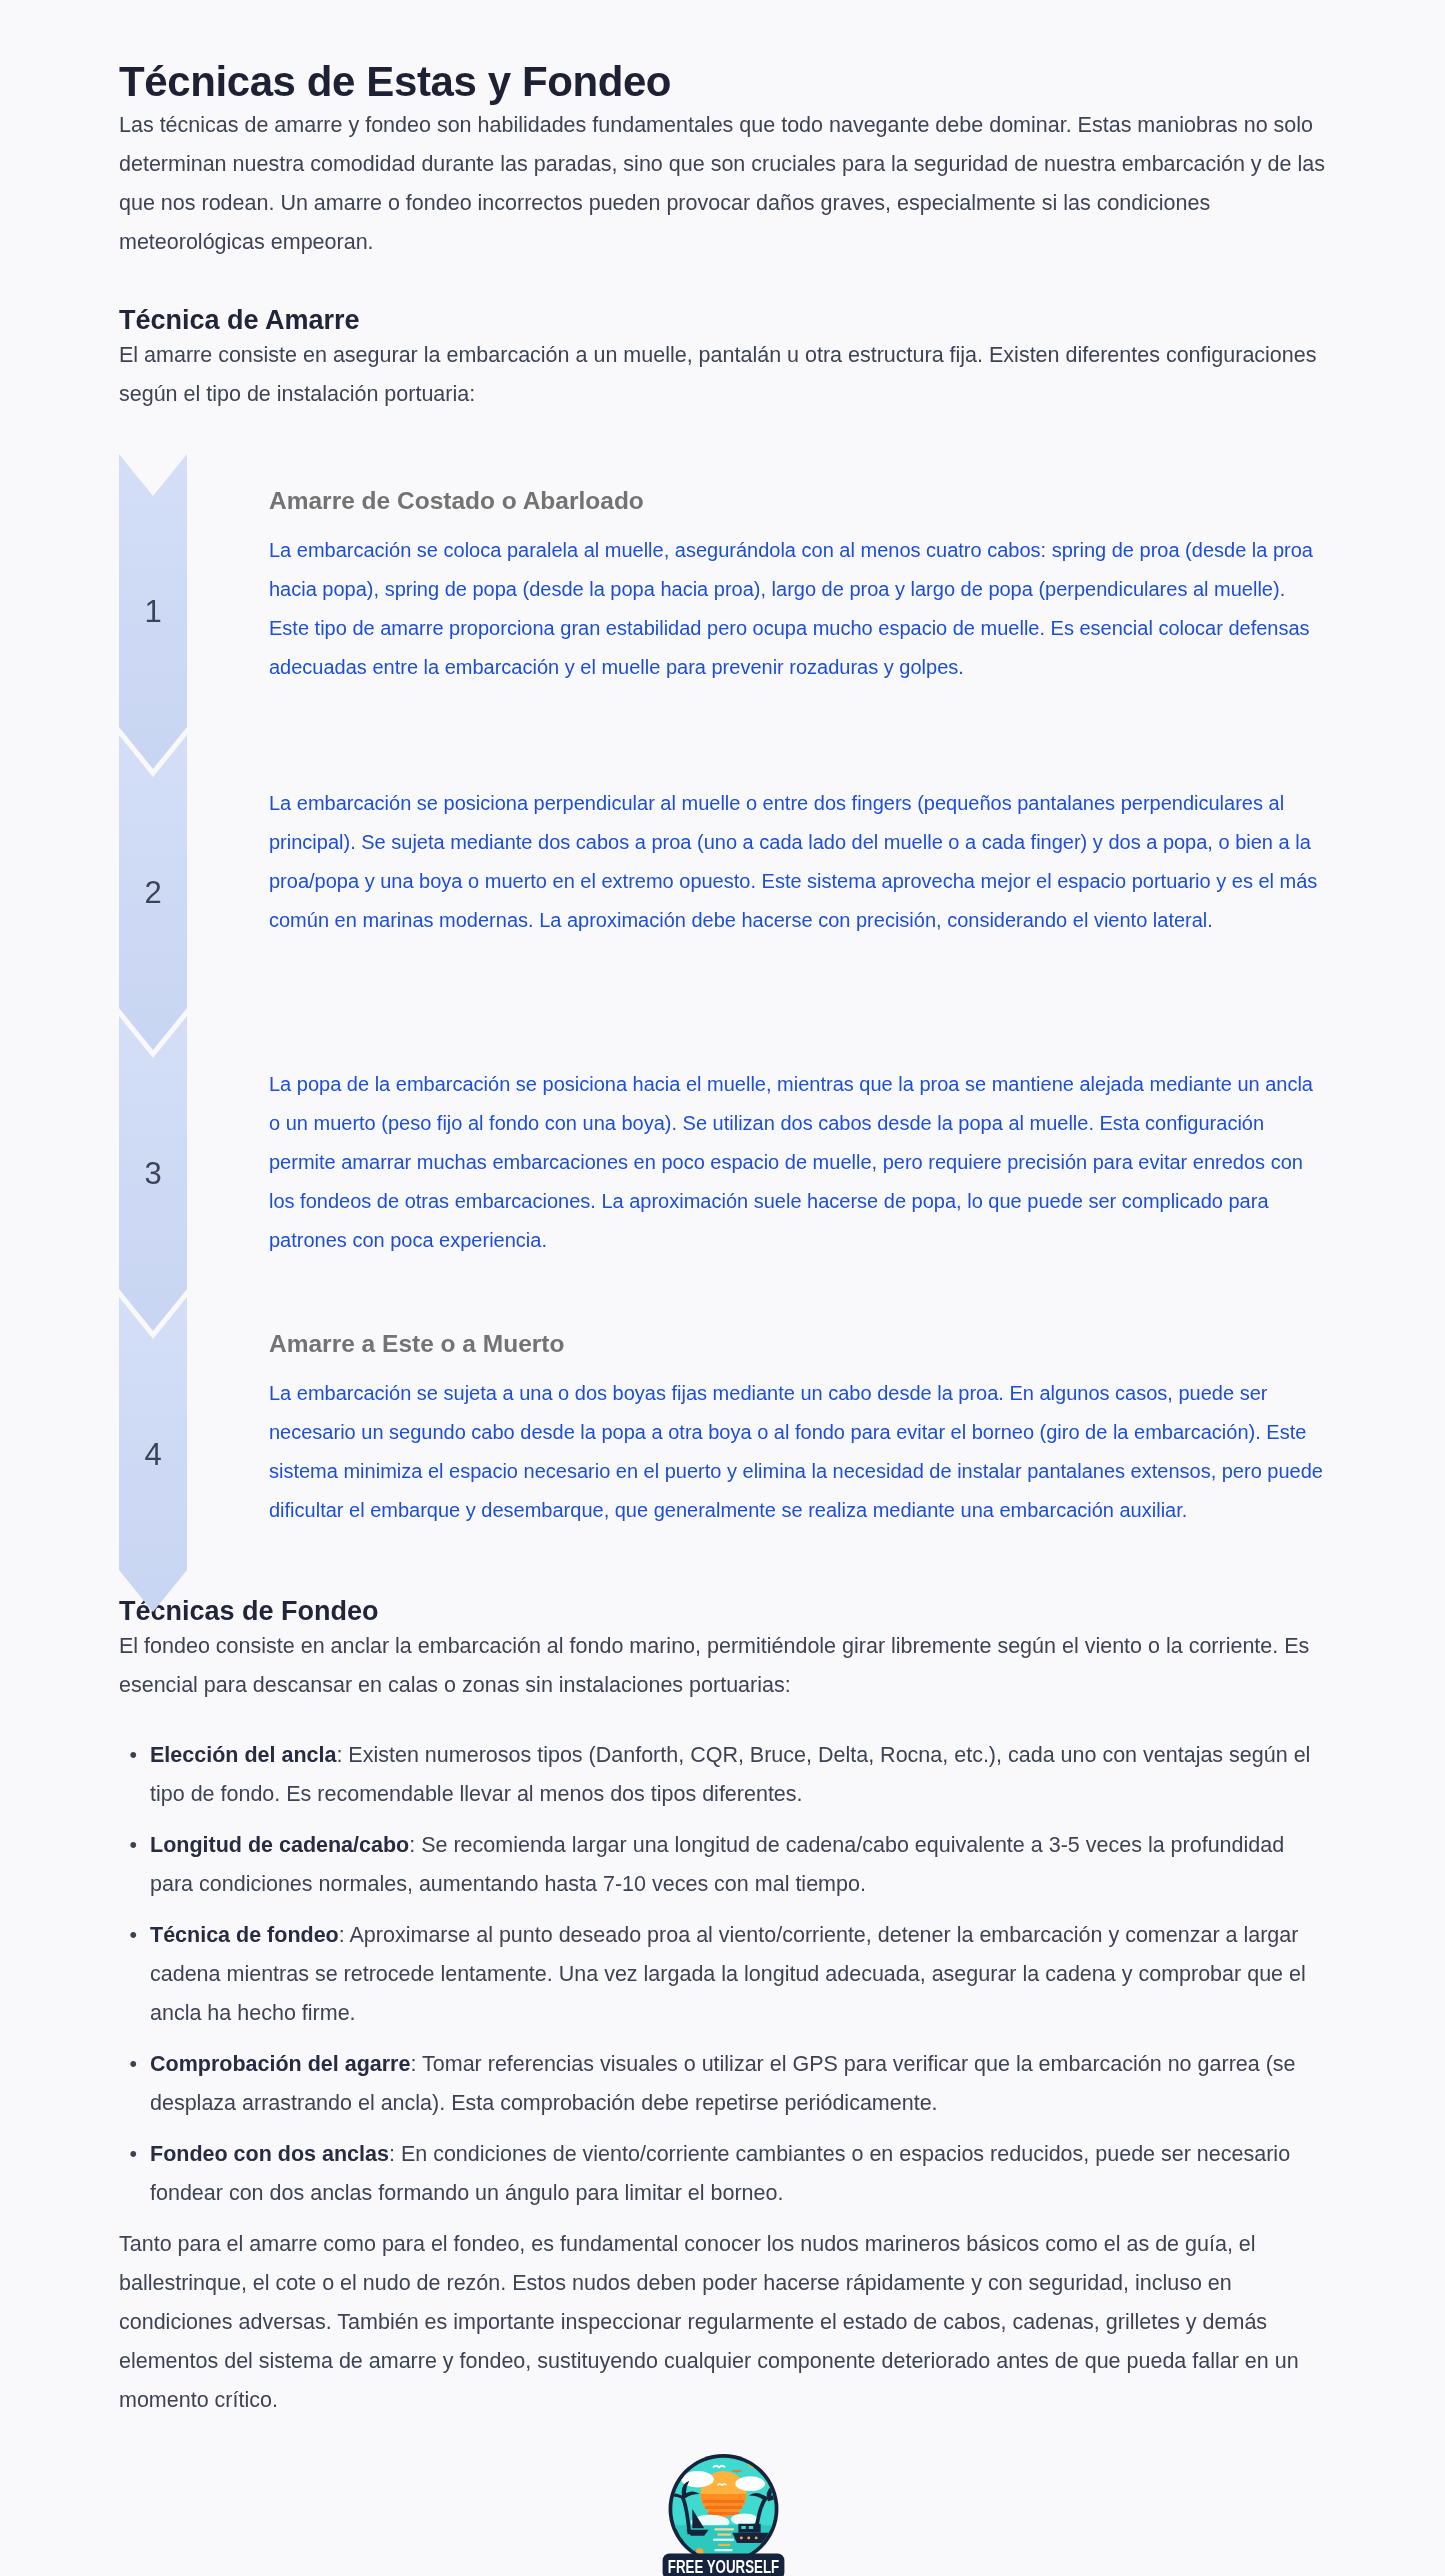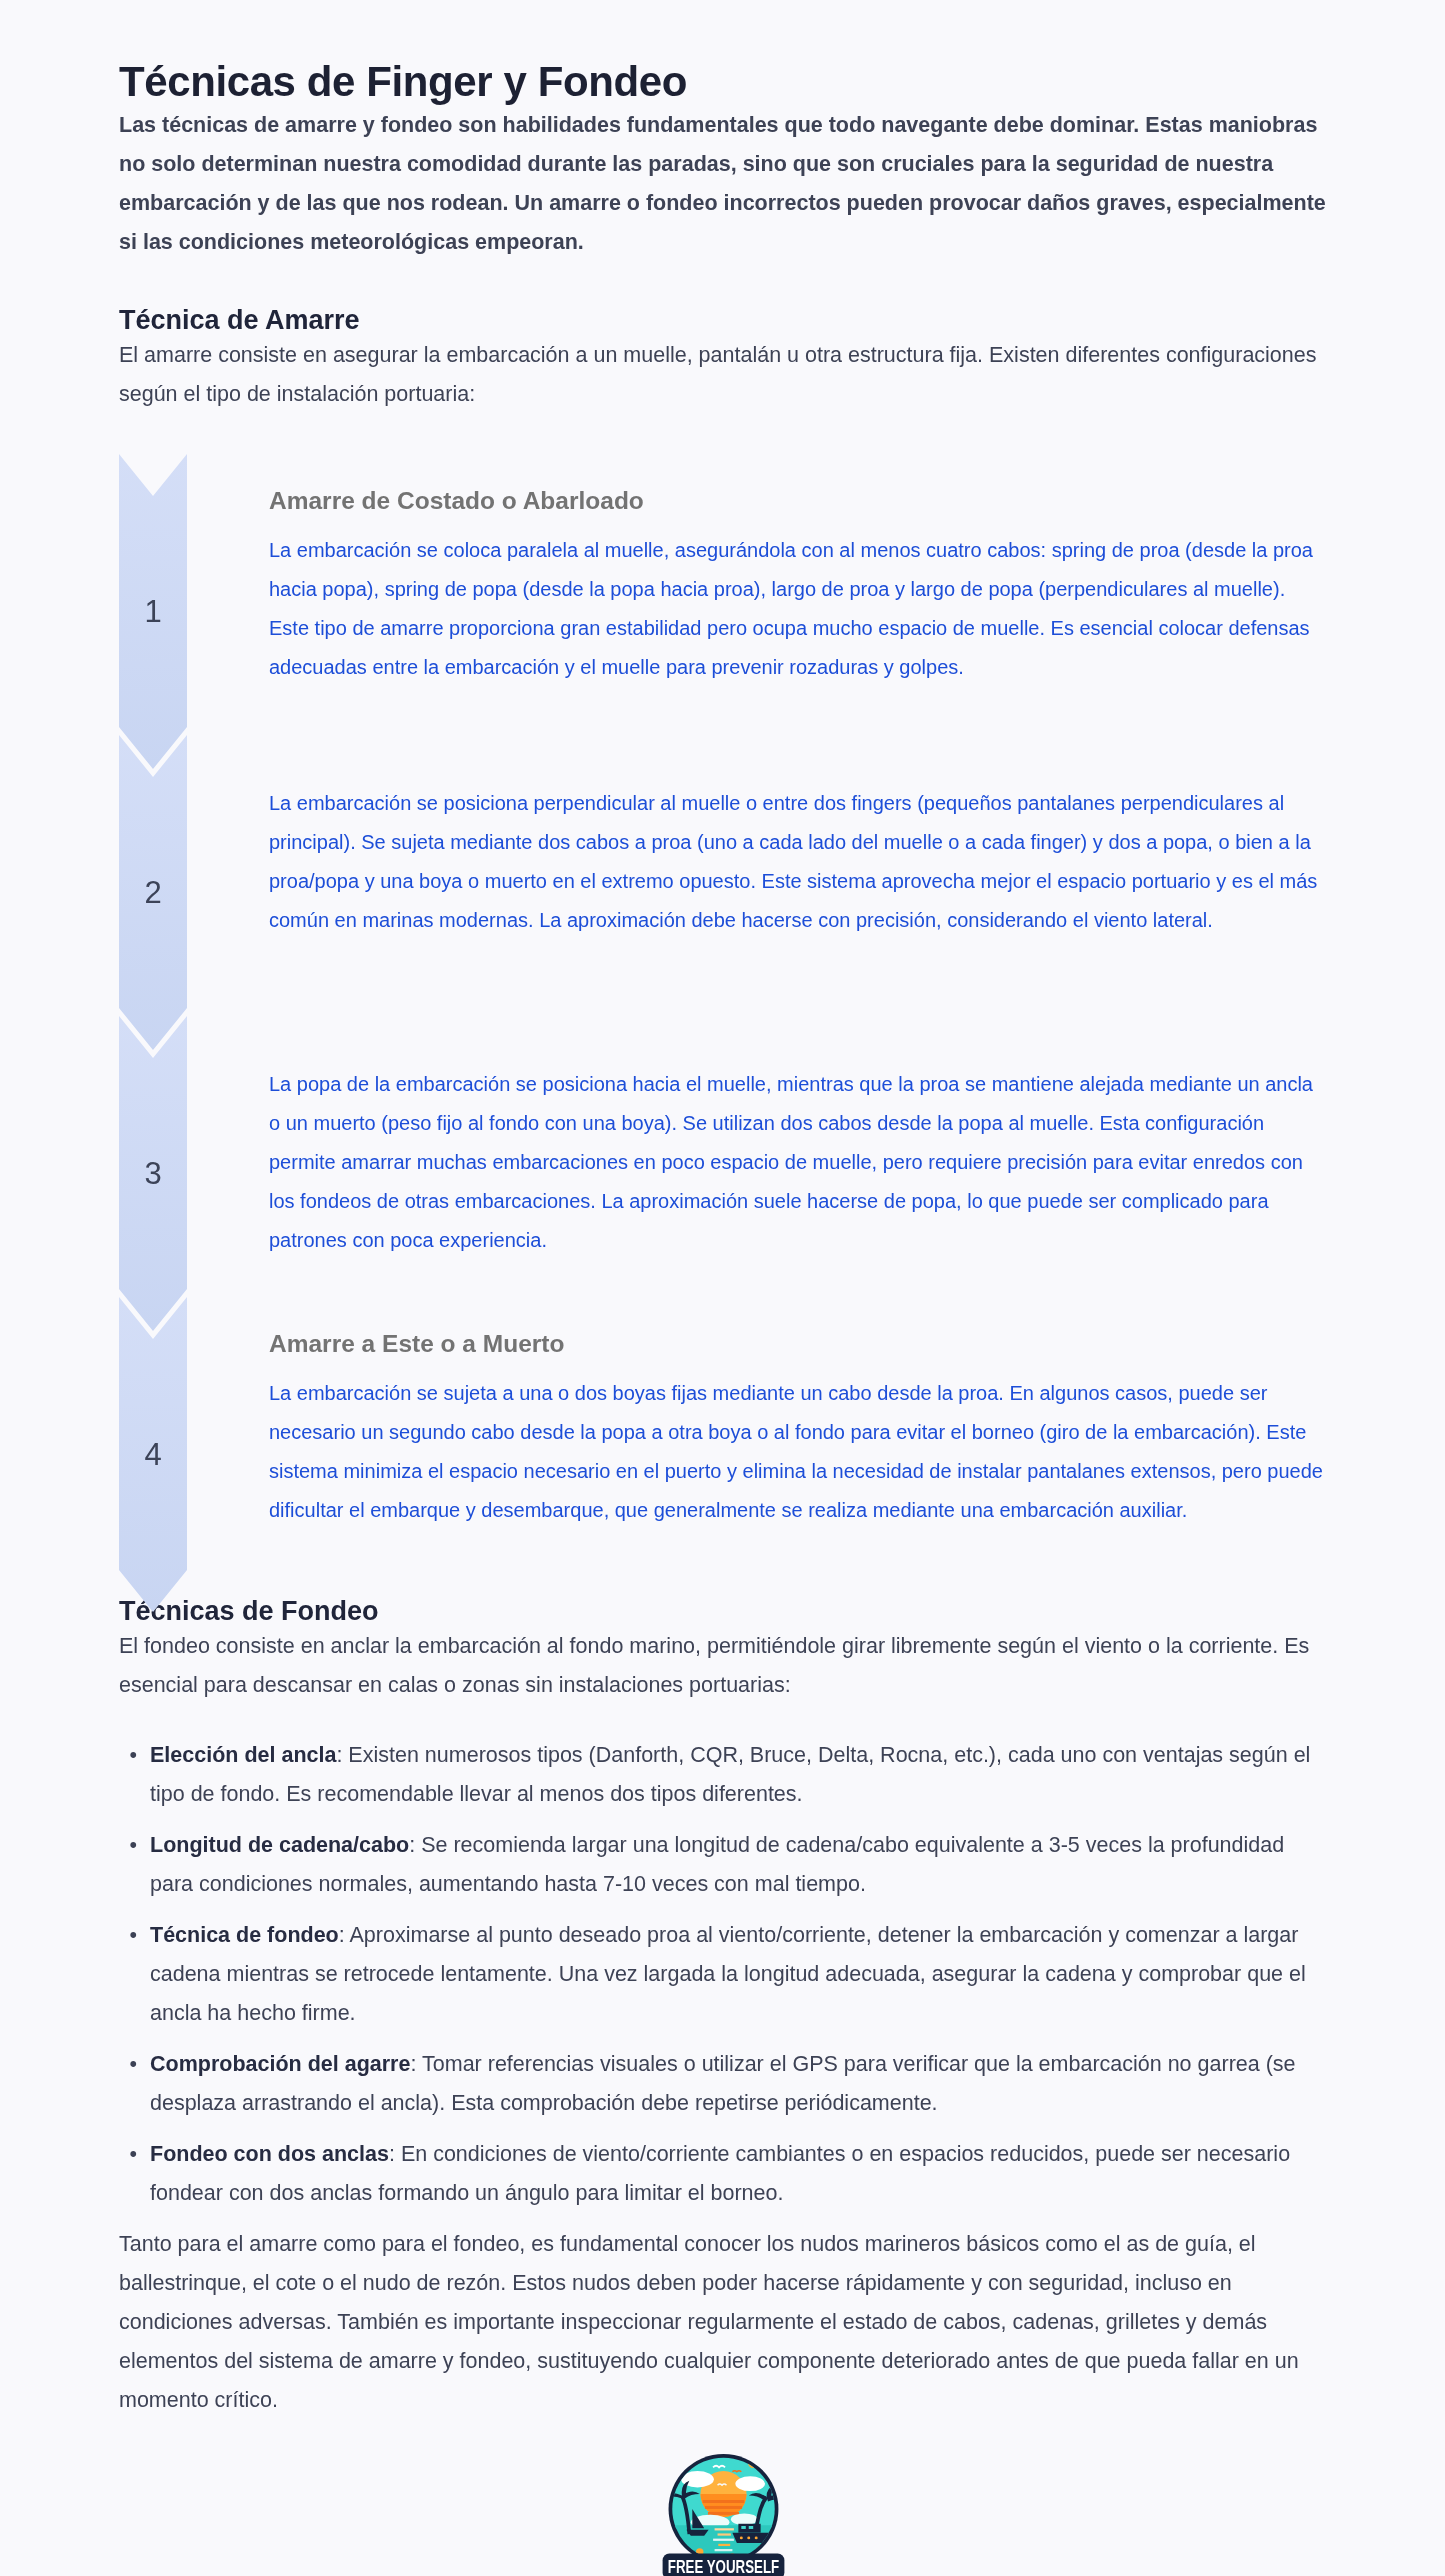--- a/index.html
+++ b/index.html
@@ -24,21 +24,21 @@
     letter-spacing:-0.4px;
     color:#1d2133;
   }
   p.body-text{
     margin:0;
     font-size:21.5px;
     line-height:39px;
     color:#3d4255;
     max-width:1211px;
   }
-  .intro{margin-top:39px;font-weight:bold;}
+  .intro{margin-top:39px;}
   h2.section-heading{
     margin:43px 0 0 0;
     font-size:27px;
     font-weight:700;
     color:#20253a;
   }
   .section-intro{margin-top:30px;}
 
   
   .steps{margin-top:73px;}
@@ -116,21 +116,21 @@
     width:126px;
     display:flex;
     justify-content:center;
   }
 </style>
 </head>
 <body>
 
 <div class="page">
 
-  <h1 class="doc-title">Técnicas de Finger y Fondeo</h1>
+  <h1 class="doc-title">Técnicas de Estas y Fondeo</h1>
 
   <p class="body-text intro">Las técnicas de amarre y fondeo son habilidades fundamentales que todo navegante debe dominar. Estas maniobras no solo determinan nuestra comodidad durante las paradas, sino que son cruciales para la seguridad de nuestra embarcación y de las que nos rodean. Un amarre o fondeo incorrectos pueden provocar daños graves, especialmente si las condiciones meteorológicas empeoran.</p>
 
   <h2 class="section-heading">Técnica de Amarre</h2>
 
   <p class="body-text section-intro">El amarre consiste en asegurar la embarcación a un muelle, pantalán u otra estructura fija. Existen diferentes configuraciones según el tipo de instalación portuaria:</p>
 
   <div class="steps">
 
     <div class="step-row">

